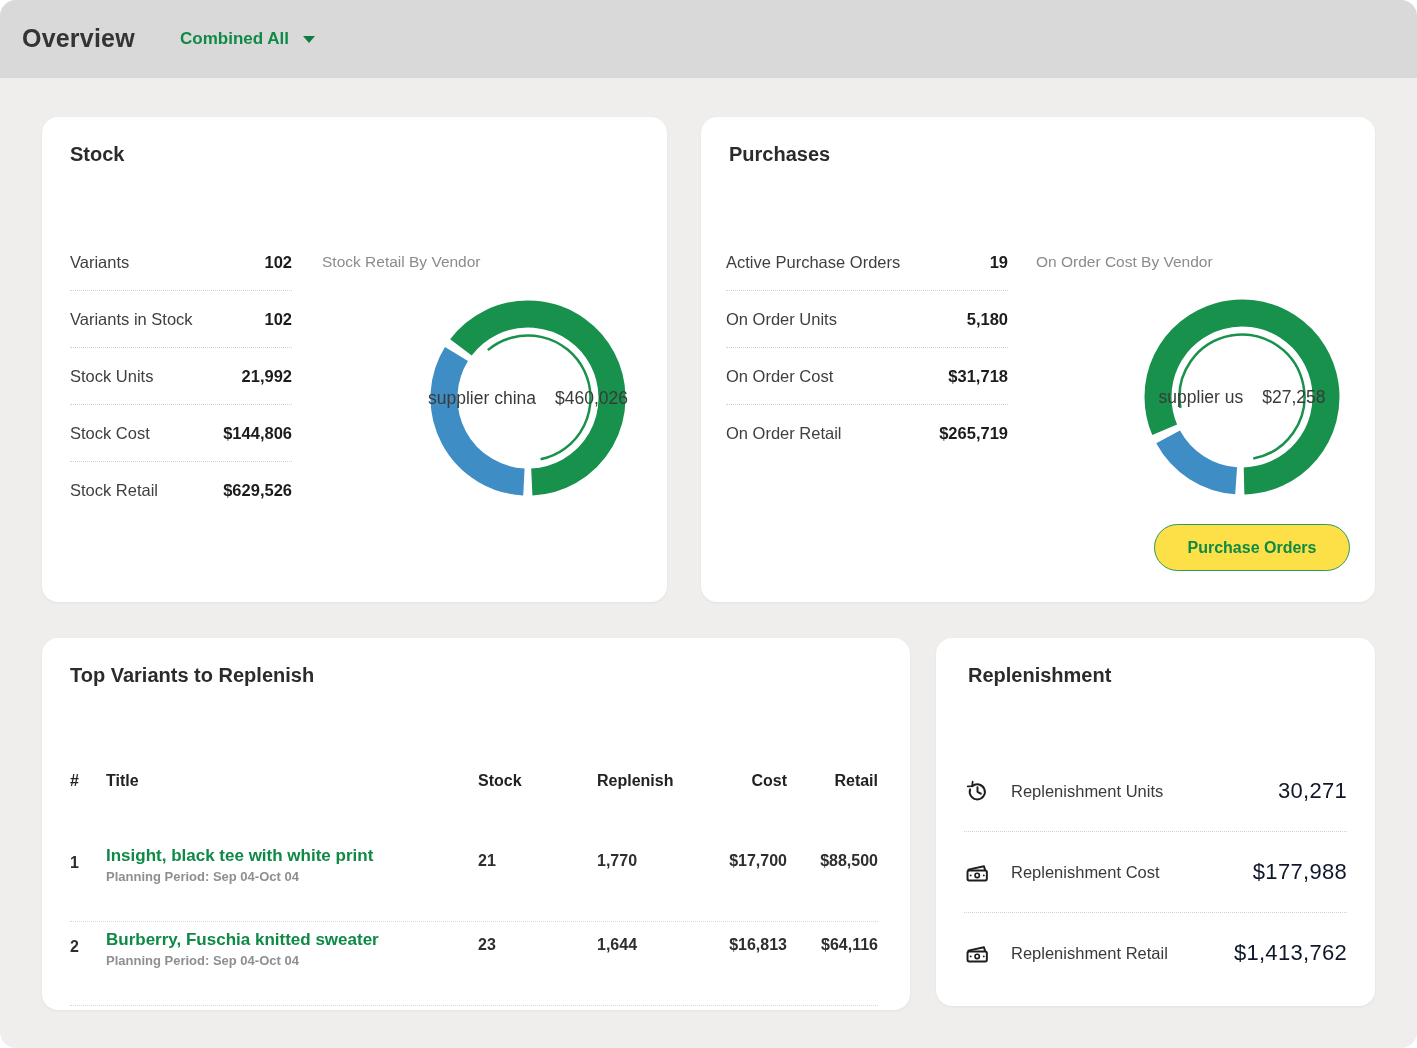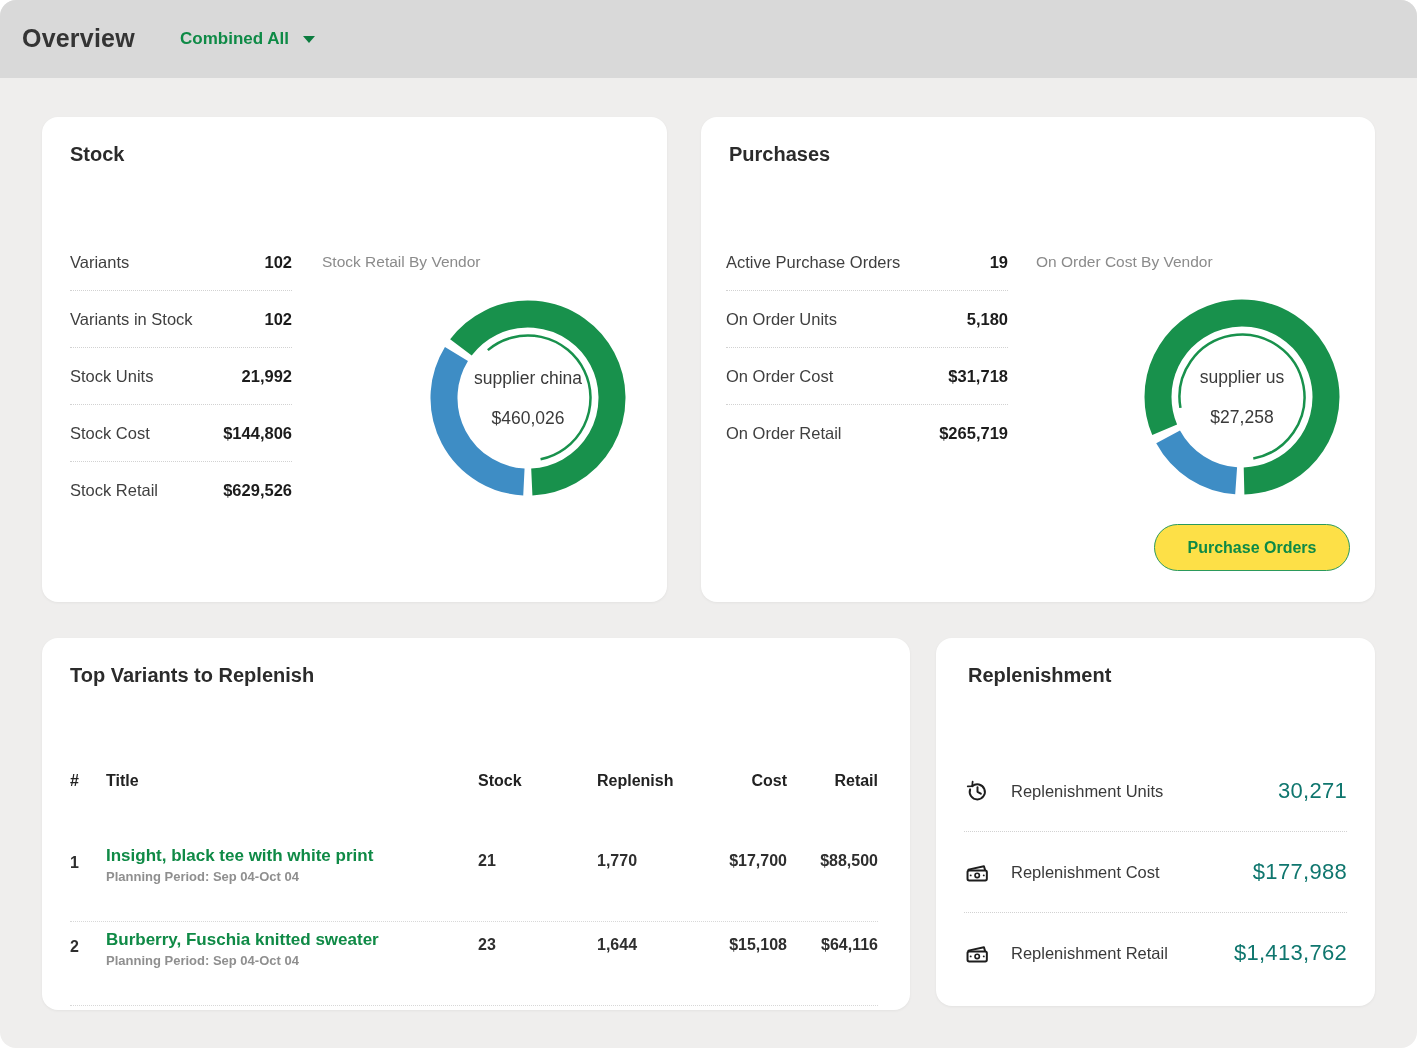--- a/index.html
+++ b/index.html
@@ -27,21 +27,21 @@
   .stat-label{font-size:16.5px;color:#3f3f3f;}
   .stat-value{font-size:16.5px;font-weight:700;color:#1c1c1c;}
   
   .chart-caption{position:absolute;top:136px;font-size:15.5px;color:#8b8b8b;}
   #stock-card .chart-caption{left:280px;}
   #purchases-card .chart-caption{left:335px;}
   .donut-wrap{position:absolute;width:200px;height:200px;}
   #stock-card .donut-wrap{left:386px;top:181px;}
   #purchases-card .donut-wrap{left:441px;top:180px;}
   .donut-wrap svg{position:absolute;inset:0;}
-  .donut-center{position:absolute;inset:0;display:flex;flex-direction:column;align-items:center;justify-content:center;gap:19px;}
+  .donut-center{position:absolute;inset:0;display:flex;flex-direction:row;align-items:center;justify-content:center;gap:19px;}
   .donut-label{font-size:17.5px;color:#3a3a3a;}
   .donut-value{font-size:17.5px;color:#3a3a3a;}
   
   .pill-button{position:absolute;left:453px;top:407px;width:196px;height:47px;background:#fde047;
     border:1.5px solid #2b9a5c;border-radius:25px;color:#0e8a46;font-weight:700;font-size:16px;
     font-family:inherit;cursor:pointer;}
   
   .thead-cell{position:absolute;top:134px;font-size:16px;font-weight:700;color:#222;}
   .th-idx{left:28px;}  .th-title{left:64px;}
   .th-stock{left:436px;} .th-repl{left:555px;}
@@ -56,21 +56,21 @@
   .c-stock{left:408px;} .c-repl{left:527px;}
   .c-cost{left:617px;width:100px;text-align:right;}
   .c-retail{left:718px;width:90px;text-align:right;}
   
   #replenishment-card .card-title{left:32px;}
   .rep-rows{position:absolute;left:28px;right:28px;top:113px;}
   .rep-row{height:80px;display:flex;align-items:center;border-bottom:1px dotted #d2d2d2;}
   .rep-row:last-child{border-bottom:none;}
   .rep-icon{width:27px;height:27px;flex:0 0 27px;display:flex;align-items:center;}
   .rep-label{margin-left:20px;font-size:16.5px;color:#3a3a3a;}
-  .rep-value{margin-left:auto;font-size:22px;color:#0f766e;letter-spacing:.3px;text-align:center;}
+  .rep-value{margin-left:auto;font-size:22px;color:#0f172a;letter-spacing:.3px;text-align:center;}
 </style>
 </head>
 <body>
 
 <div class="screen">
 
   <div class="topbar">
     <div class="topbar-title">Overview</div>
     <div class="filter">
       <span class="filter-label">Combined All</span>
@@ -168,21 +168,21 @@
         <span class="c-num c-repl">1,770</span>
         <span class="c-num c-cost">$17,700</span>
         <span class="c-num c-retail">$88,500</span>
       </div>
       <div class="trow">
         <span class="c-idx">2</span>
         <span class="c-title">Burberry, Fuschia knitted sweater</span>
         <span class="c-sub">Planning Period: Sep 04-Oct 04</span>
         <span class="c-num c-stock">23</span>
         <span class="c-num c-repl">1,644</span>
-        <span class="c-num c-cost">$15,108</span>
+        <span class="c-num c-cost">$16,813</span>
         <span class="c-num c-retail">$64,116</span>
       </div>
     </div>
   </div>
 
   <div class="card" id="replenishment-card">
     <div class="card-title">Replenishment</div>
     <div class="rep-rows">
       <div class="rep-row">
         <span class="rep-icon">

